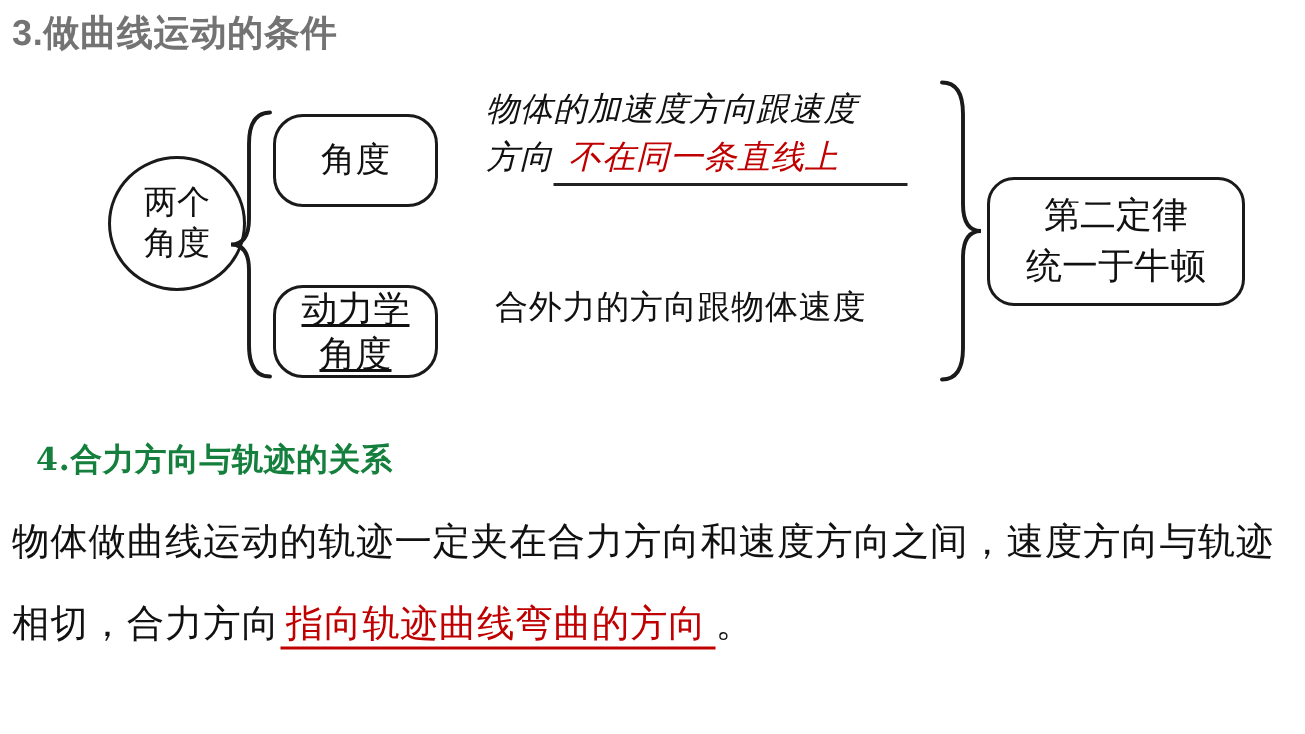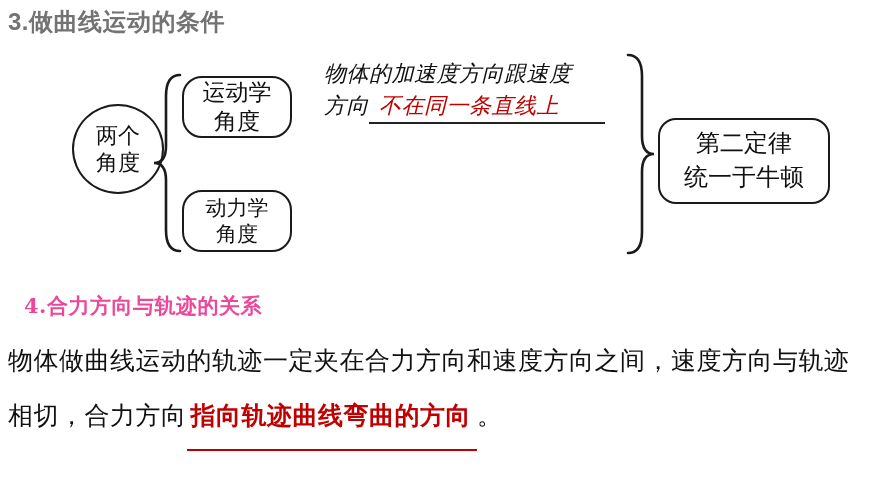--- a/index.html
+++ b/index.html
@@ -40,21 +40,22 @@
     font-size: 22px;
   }
   .box-kinematics {
     left: 182px; top: 76px; width: 110px; height: 62px;
     border-radius: 20px;
     font-size: 23px;
   }
   .box-dynamics {
     left: 182px; top: 190px; width: 110px; height: 62px;
     border-radius: 20px;
-    font-size: 21px;
+    font-size: 24px;
+    text-decoration: underline;
   }
   .box-conclusion {
     left: 658px; top: 118px; width: 172px; height: 86px;
     border-radius: 18px;
     font-size: 24px;
     line-height: 1.4;
   }
   .brace { position: absolute; }
   .brace svg { display: block; }
   .desc {
@@ -73,39 +74,38 @@
     border-bottom: 2.4px solid #222222;
     padding: 0 46px 2px 10px;
     line-height: 28px;
   }
   .section-heading {
     position: absolute;
     left: 24px;
     top: 292px;
     font-size: 21px;
     font-weight: 700;
-    color: #ec4899;
+    color: #15803d;
     letter-spacing: 0.5px;
   }
   .section-body {
     position: absolute;
     left: 8px;
     top: 334px;
     width: 858px;
     font-family: "DejaVu Sans", "Liberation Sans", sans-serif;
     font-size: 25px;
     line-height: 2.18;
     color: #111111;
     letter-spacing: 0.5px;
   }
   .red-underlined-red-line {
     color: #c00000;
     border-bottom: 2.4px solid #c00000;
-    padding: 0 6px 19px 4px;
-    font-weight: bold;
+    padding: 0 6px 1px 4px;
   }
 </style>
 </head>
 <body>
 
 <div class="slide">
 
   <div class="title">3.做曲线运动的条件</div>
 
   <div class="shape ellipse">
@@ -113,36 +113,35 @@
     <span>角度</span>
   </div>
 
   <div class="brace" style="left:150px; top:72px;">
     <svg width="34" height="182" viewBox="0 0 34 182">
       <path d="M 30 3 Q 16 3 16 24 L 16 74 Q 16 91 4 91 Q 16 91 16 108 L 16 158 Q 16 179 30 179" fill="none" stroke="#1a1a1a" stroke-width="2.6" stroke-linecap="round"></path>
     </svg>
   </div>
 
   <div class="shape box-kinematics">
-    <span>运动学</span>
     <span>角度</span>
   </div>
 
   <div class="shape box-dynamics">
     <span>动力学</span>
     <span>角度</span>
   </div>
 
   <div class="desc desc-kinematics">
     <span>物体的加速度方向跟速度</span><br>
     <span>方向</span><span class="red-underlined-black-line">不在同一条直线上</span>
   </div>
 
   <div class="desc desc-dynamics">
-    <br>
+    <span>合外力的方向跟物体速度</span><br>
   </div>
 
   <div class="brace" style="left:624px; top:52px;">
     <svg width="34" height="204" viewBox="0 0 34 204">
       <path d="M 4 3 Q 18 3 18 24 L 18 84 Q 18 102 30 102 Q 18 102 18 120 L 18 180 Q 18 201 4 201" fill="none" stroke="#1a1a1a" stroke-width="2.6" stroke-linecap="round"></path>
     </svg>
   </div>
 
   <div class="shape box-conclusion">
     <span>第二定律</span>

